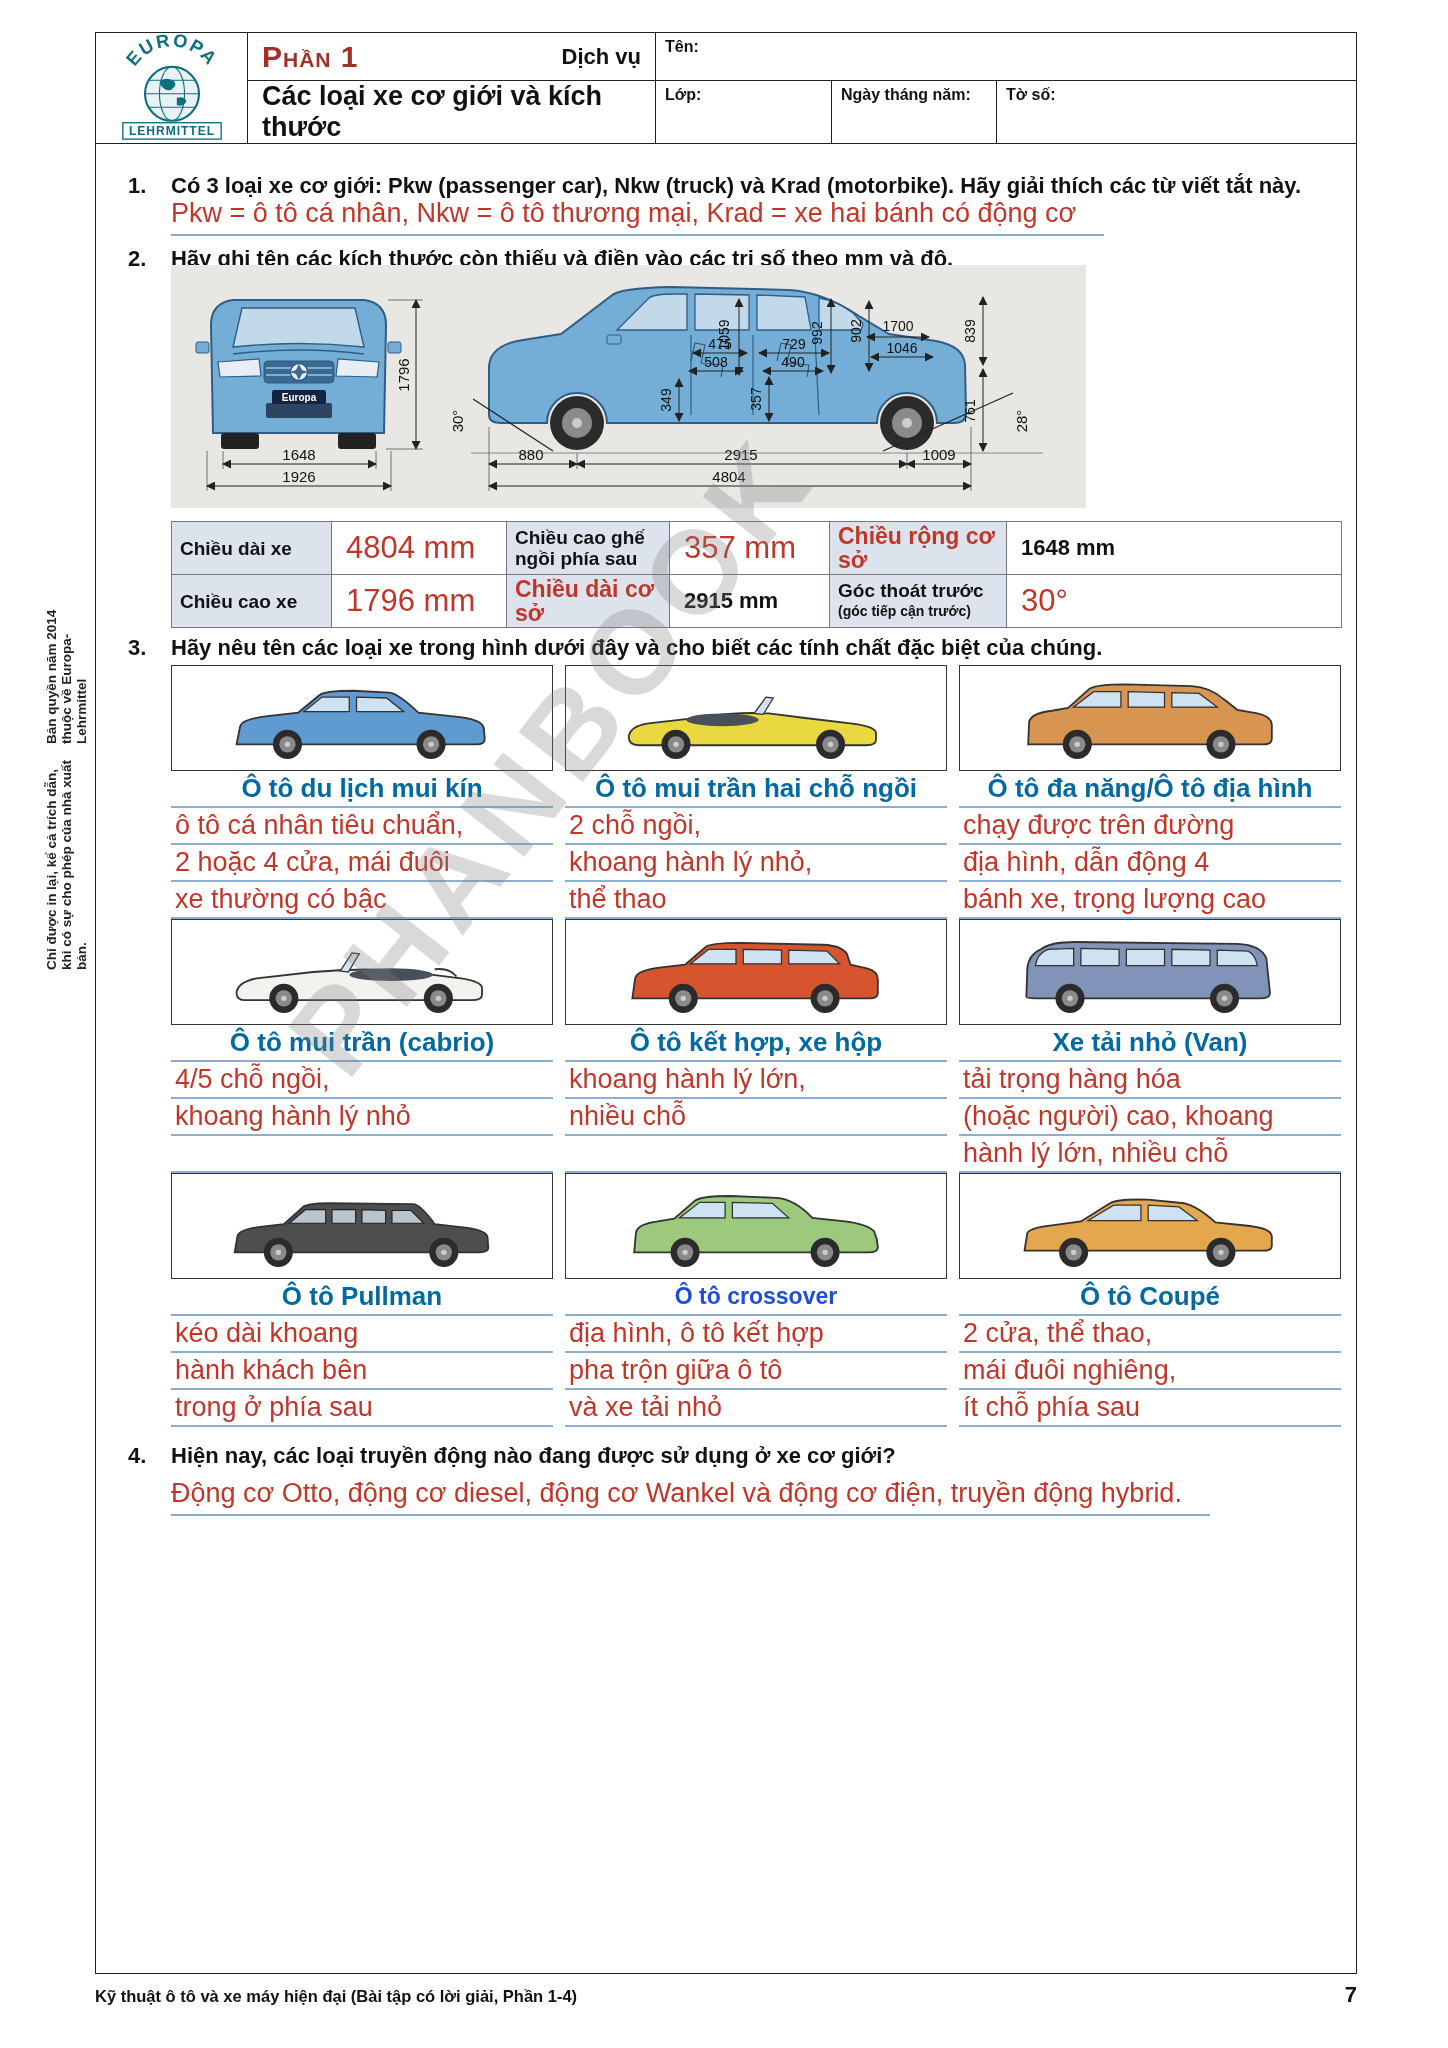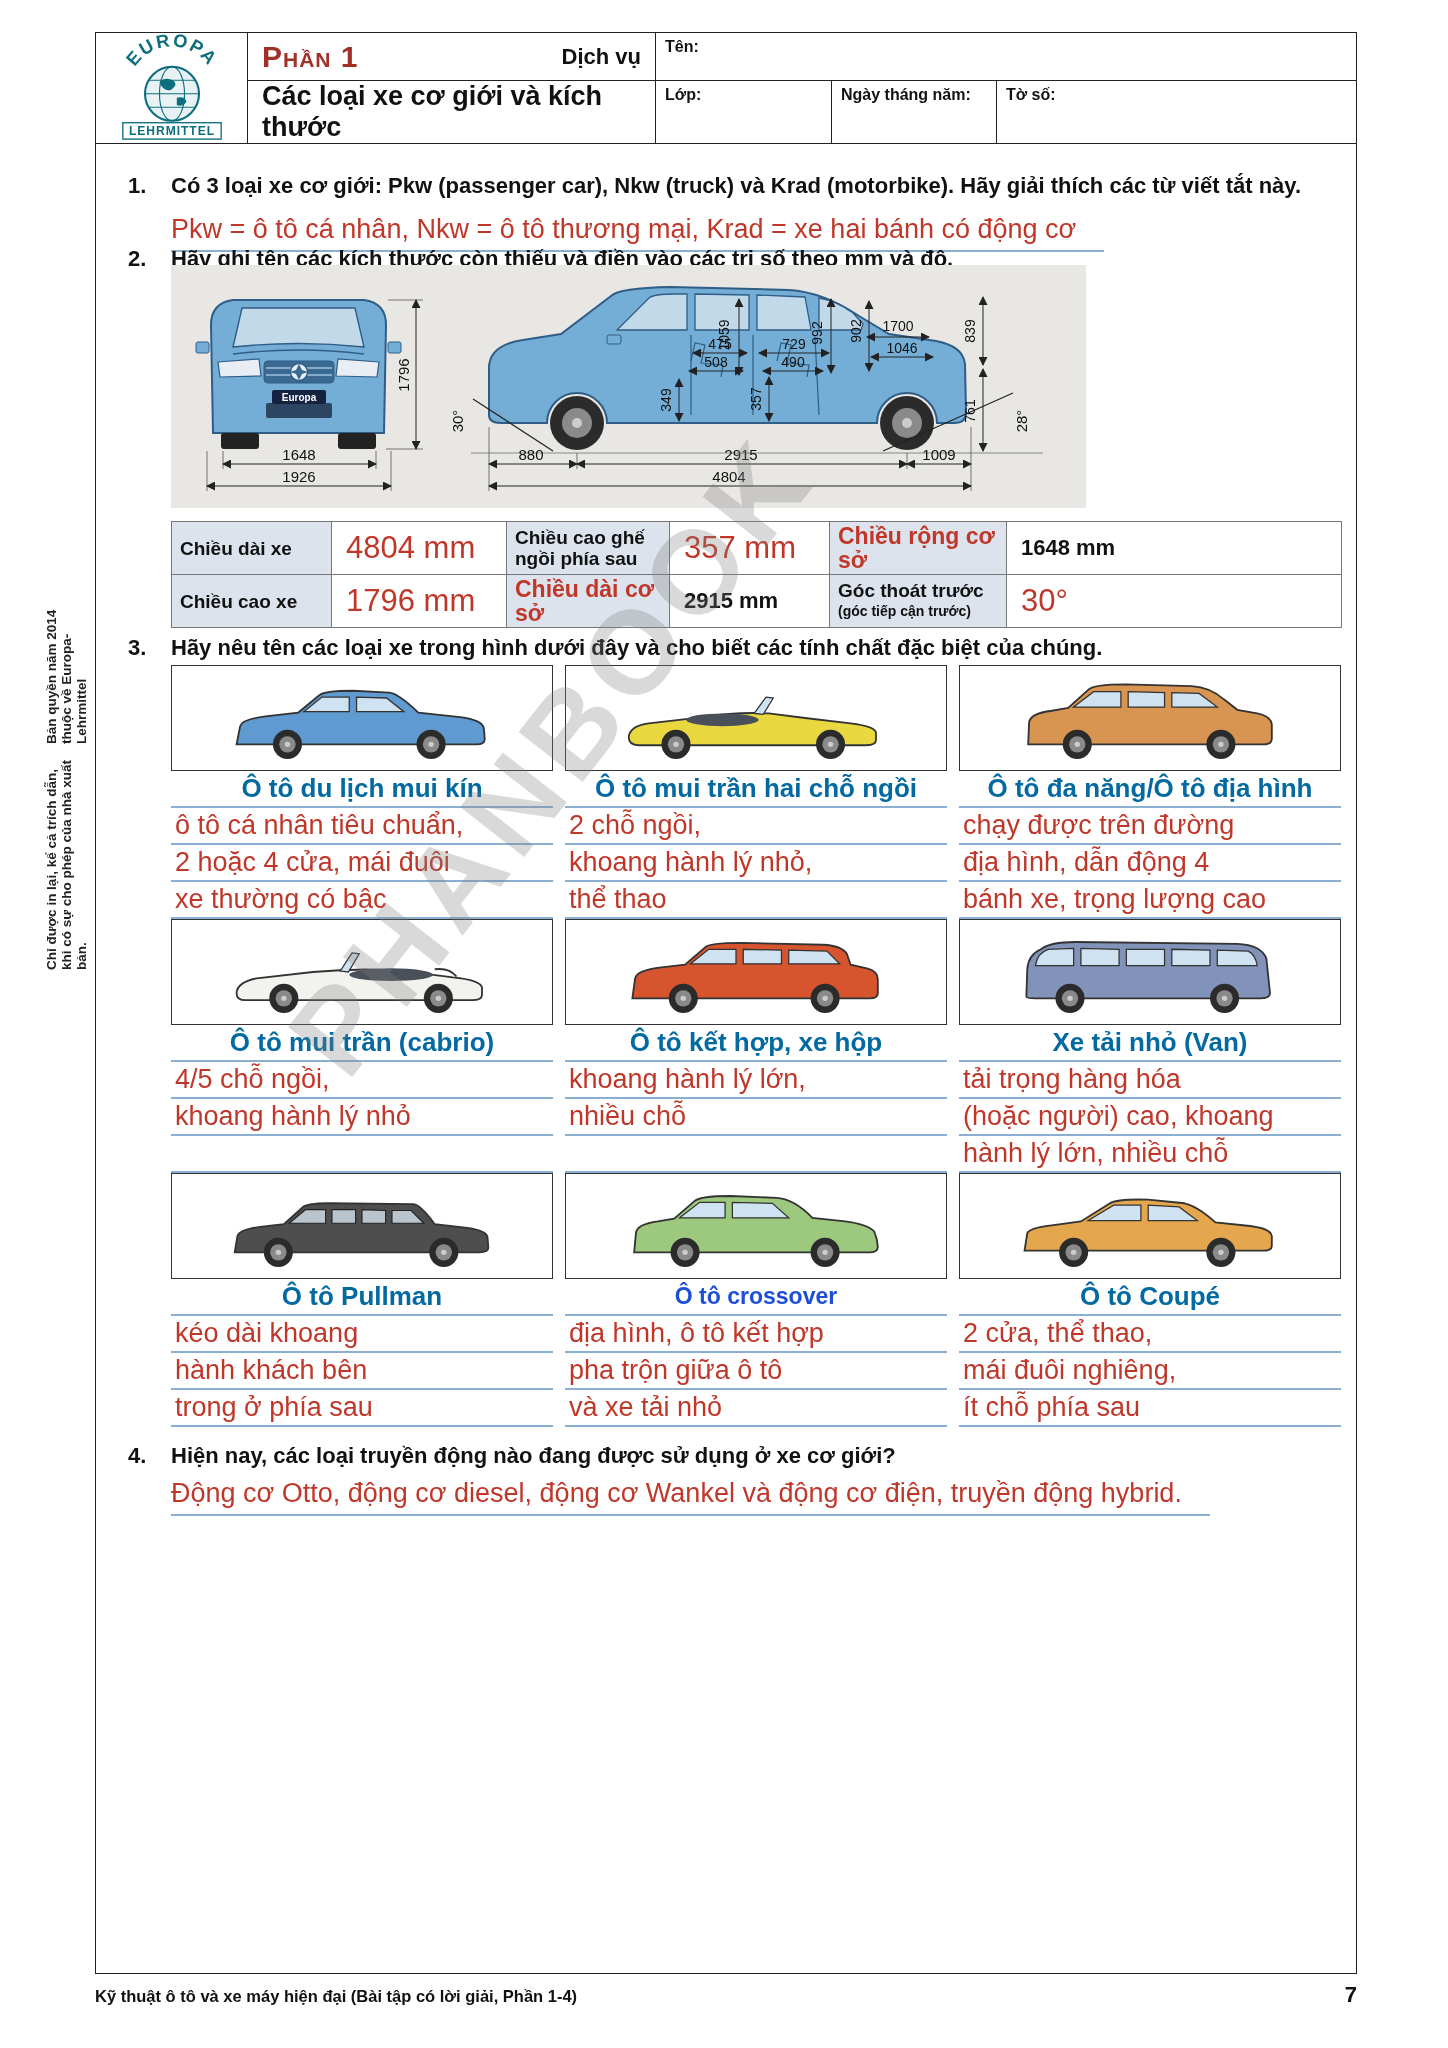--- a/index.html
+++ b/index.html
@@ -129,21 +129,21 @@
         <div class="subtitle-cell">Các loại xe cơ giới và kích thước</div>
         <div class="field-cell class-cell">Lớp:</div>
         <div class="field-cell date-cell">Ngày tháng năm:</div>
         <div class="field-cell sheet-cell">Tờ số:</div>
       </div>
     </div>
   </div>
 
   <div class="q-num" style="top:140px;">1.</div>
   <div class="q-text" style="top:140px;">Có 3 loại xe cơ giới: Pkw (passenger car), Nkw (truck) và Krad (motorbike). Hãy giải thích các từ viết tắt này.</div>
-  <div class="answer" style="top:180px;">Pkw = ô tô cá nhân, Nkw = ô tô thương mại, Krad = xe hai bánh có động cơ</div>
+  <div class="answer" style="top:164px;">Pkw = ô tô cá nhân, Nkw = ô tô thương mại, Krad = xe hai bánh có động cơ</div>
 
   <div class="q-num" style="top:213px;">2.</div>
   <div class="q-text" style="top:213px;">Hãy ghi tên các kích thước còn thiếu và điền vào các trị số theo mm và độ.</div>
 
   <div class="diagram">
     <svg viewBox="0 0 915 243">
       <defs>
         <marker id="arr" markerWidth="9" markerHeight="9" refX="8" refY="4.5" orient="auto-start-reverse">
           <path d="M0 0 L9 4.5 L0 9 Z" fill="#222"></path>
         </marker>

